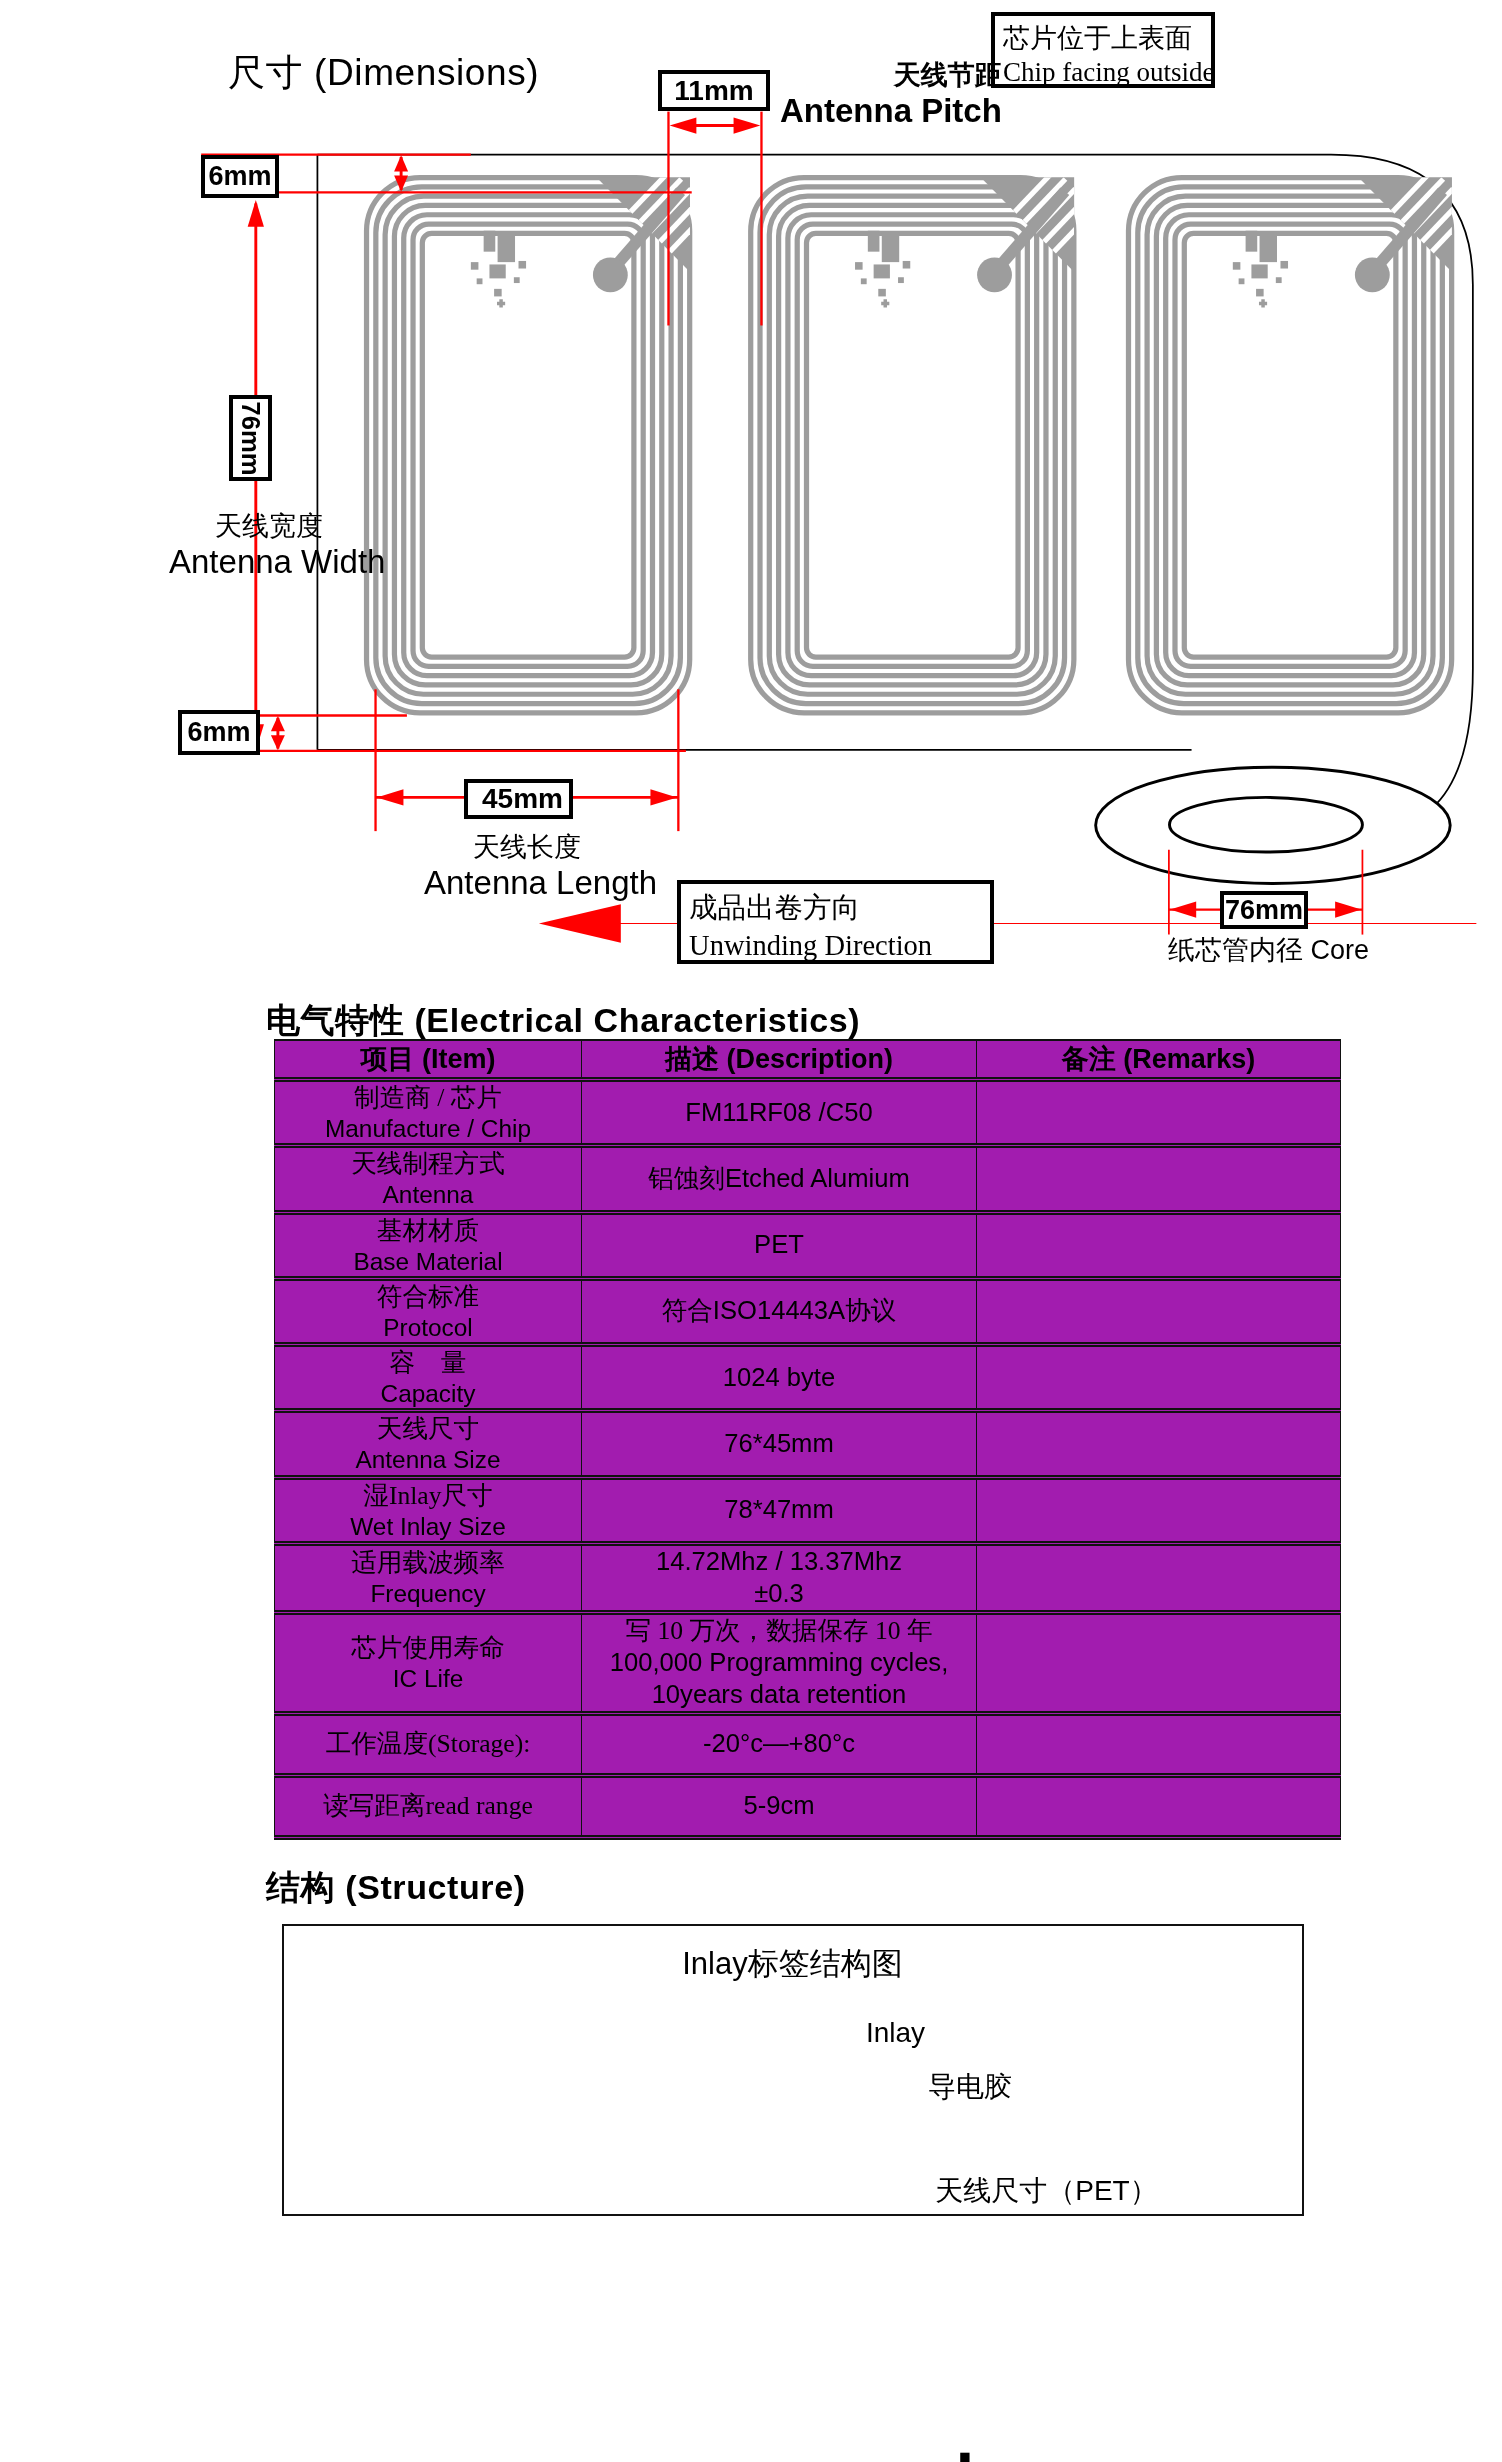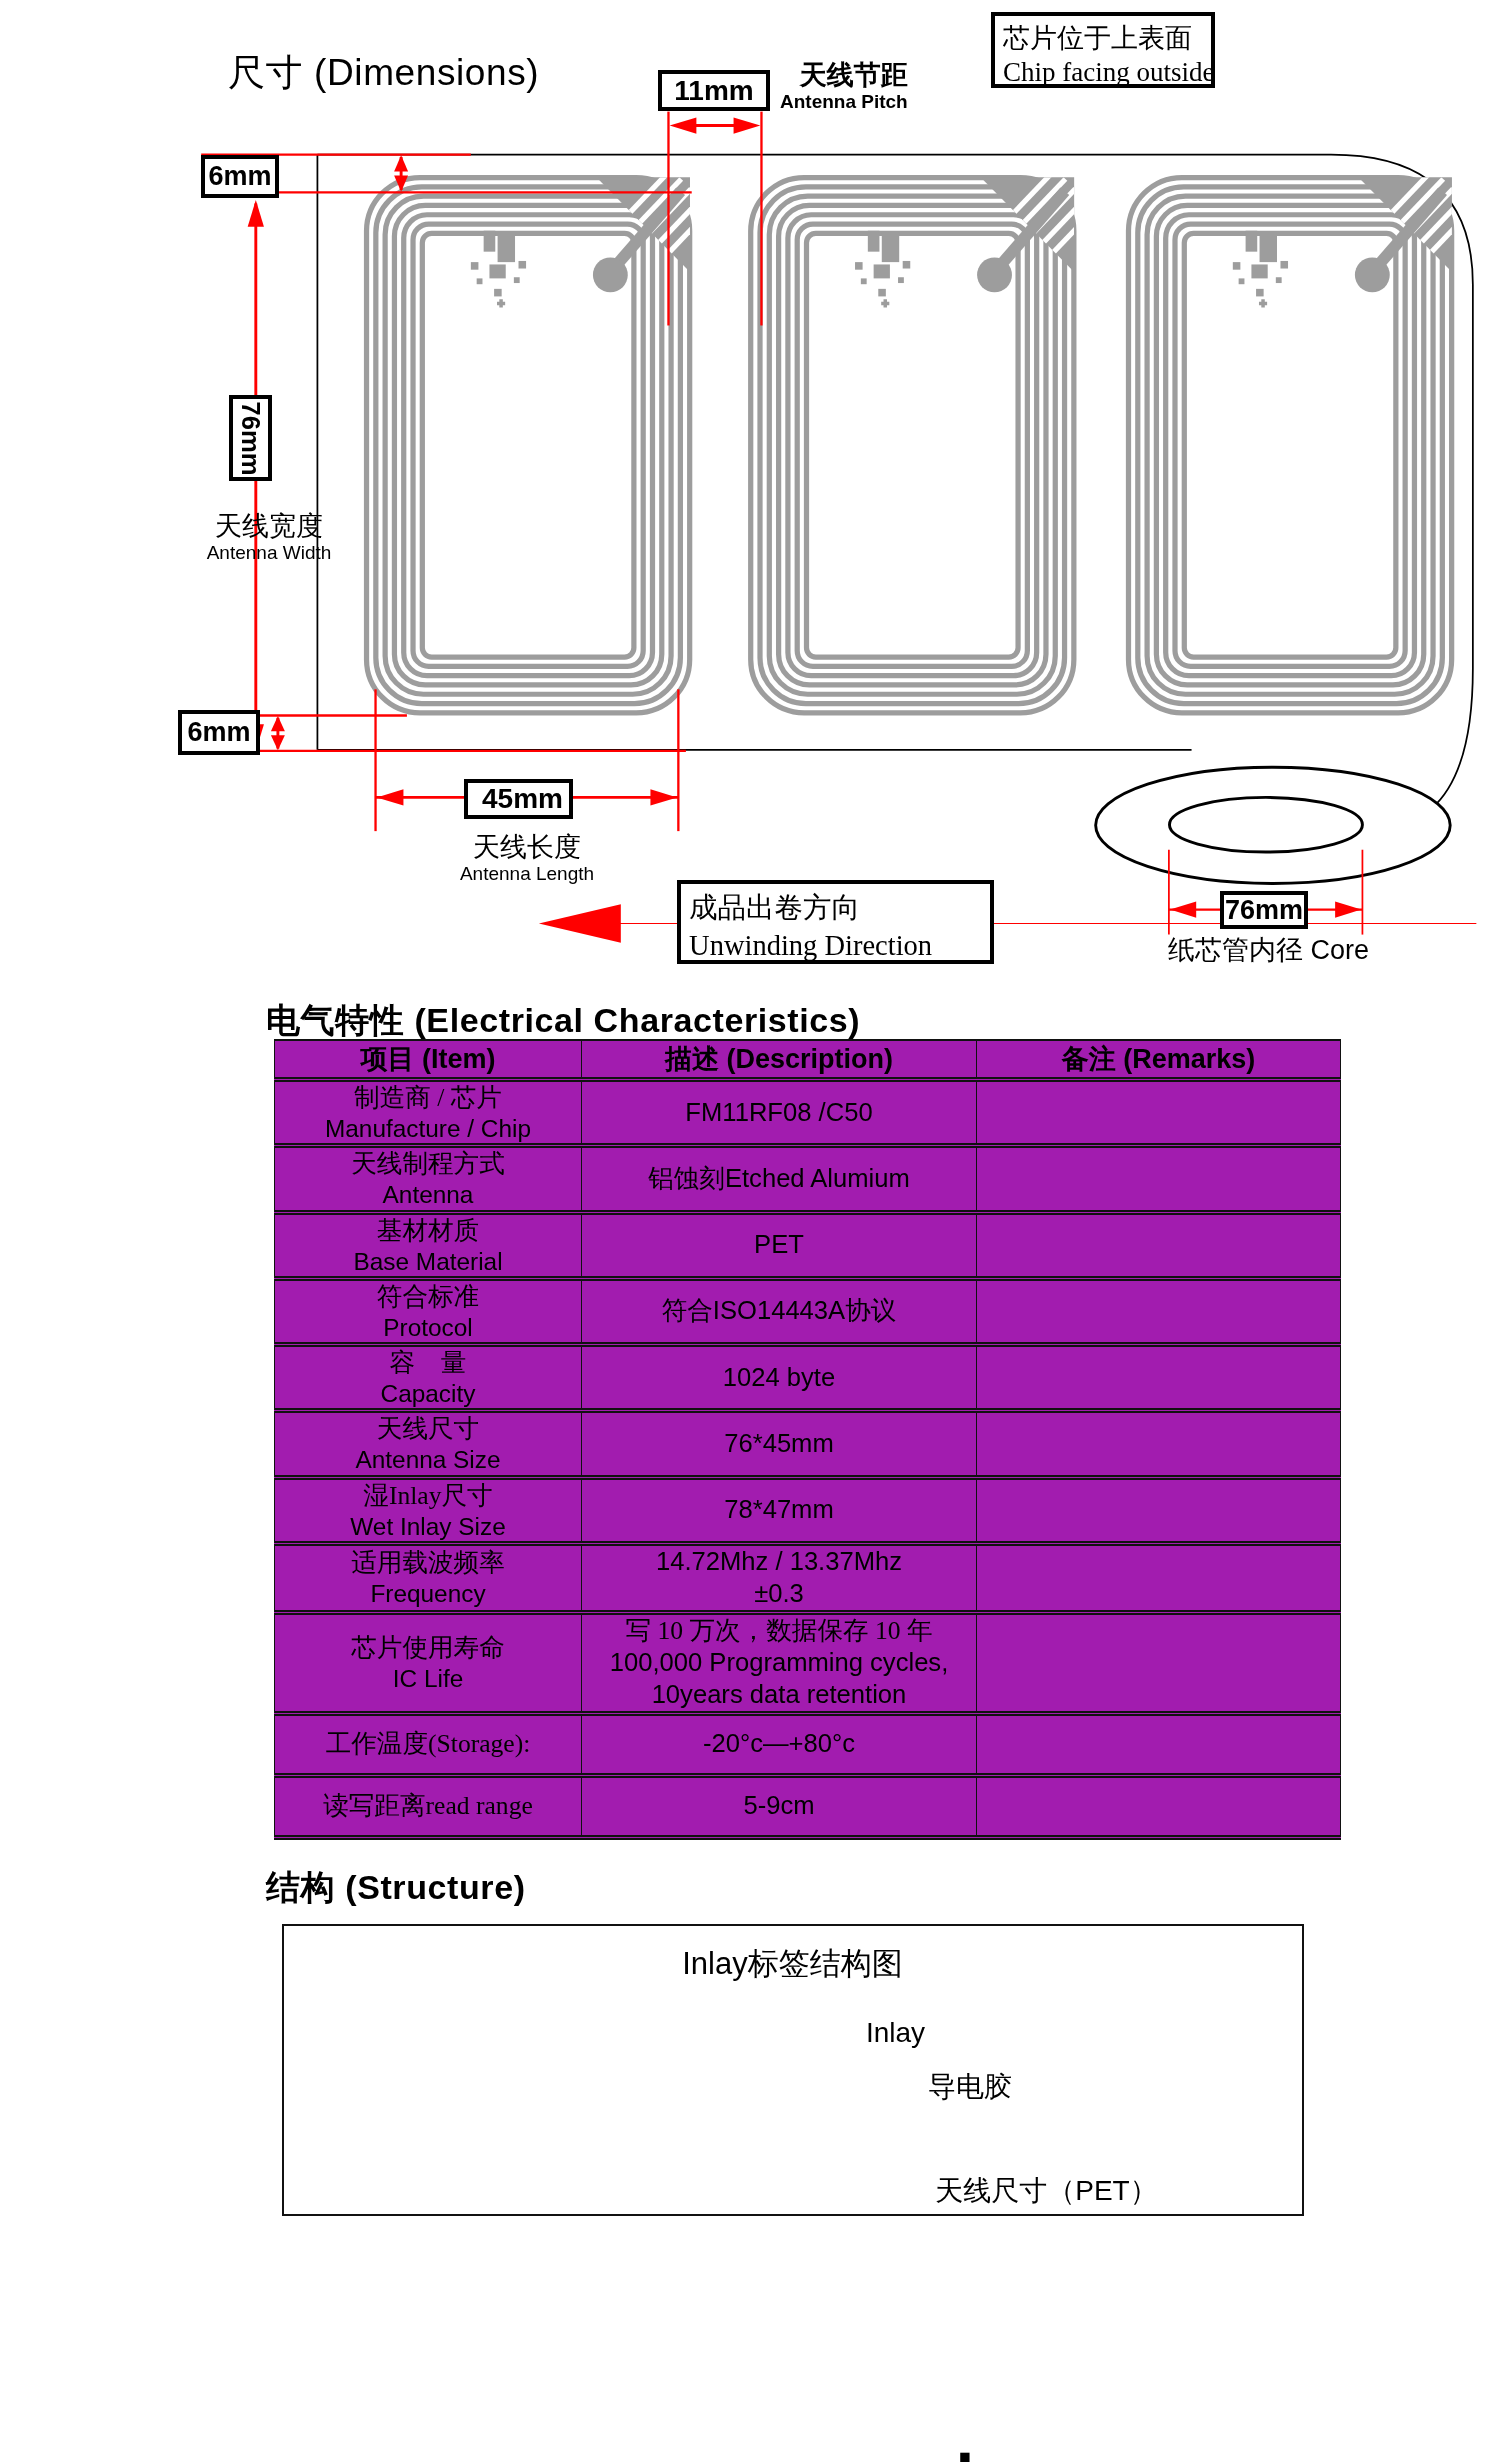--- a/index.html
+++ b/index.html
@@ -20,21 +20,21 @@
   .v-text{transform:rotate(90deg);white-space:nowrap;}
 
   
   .note-box{position:absolute;border:4.1px solid #000;background:#fff;box-sizing:border-box;
             font-family:"Liberation Serif",serif;font-size:27px;line-height:1.28;
             padding:4.7px 8.1px;white-space:nowrap;}
 
   
   .lbl{position:absolute;text-align:center;line-height:1.2;white-space:nowrap;}
   .lbl .zh{display:block;font-family:"Liberation Serif",serif;font-size:27px;}
-  .lbl .en{display:block;font-family:"Liberation Sans",sans-serif;font-size:19px;}
+  .lbl .en{display:block;font-family:"Liberation Sans",sans-serif;font-size:33px;}
 
   
   #spec-table{position:absolute;left:274px;top:1039px;width:1066px;
               border-collapse:collapse;table-layout:fixed;background:#a21caf;}
   #spec-table td{border-left:1.7px solid #111;border-right:1.7px solid #111;
                  border-top:5.2px double #111;vertical-align:middle;text-align:center;padding:0;}
   #spec-table tr.hdr td{border-top:2.9px solid #111;font-weight:bold;font-size:27px;}
   #spec-table{border-bottom:5.2px double #111;}
   #spec-table .zh{display:block;font-family:"Liberation Serif",serif;font-size:25.6px;line-height:1.25;}
   #spec-table .en{display:block;font-family:"Liberation Sans",sans-serif;font-size:24.4px;line-height:1.2;}

